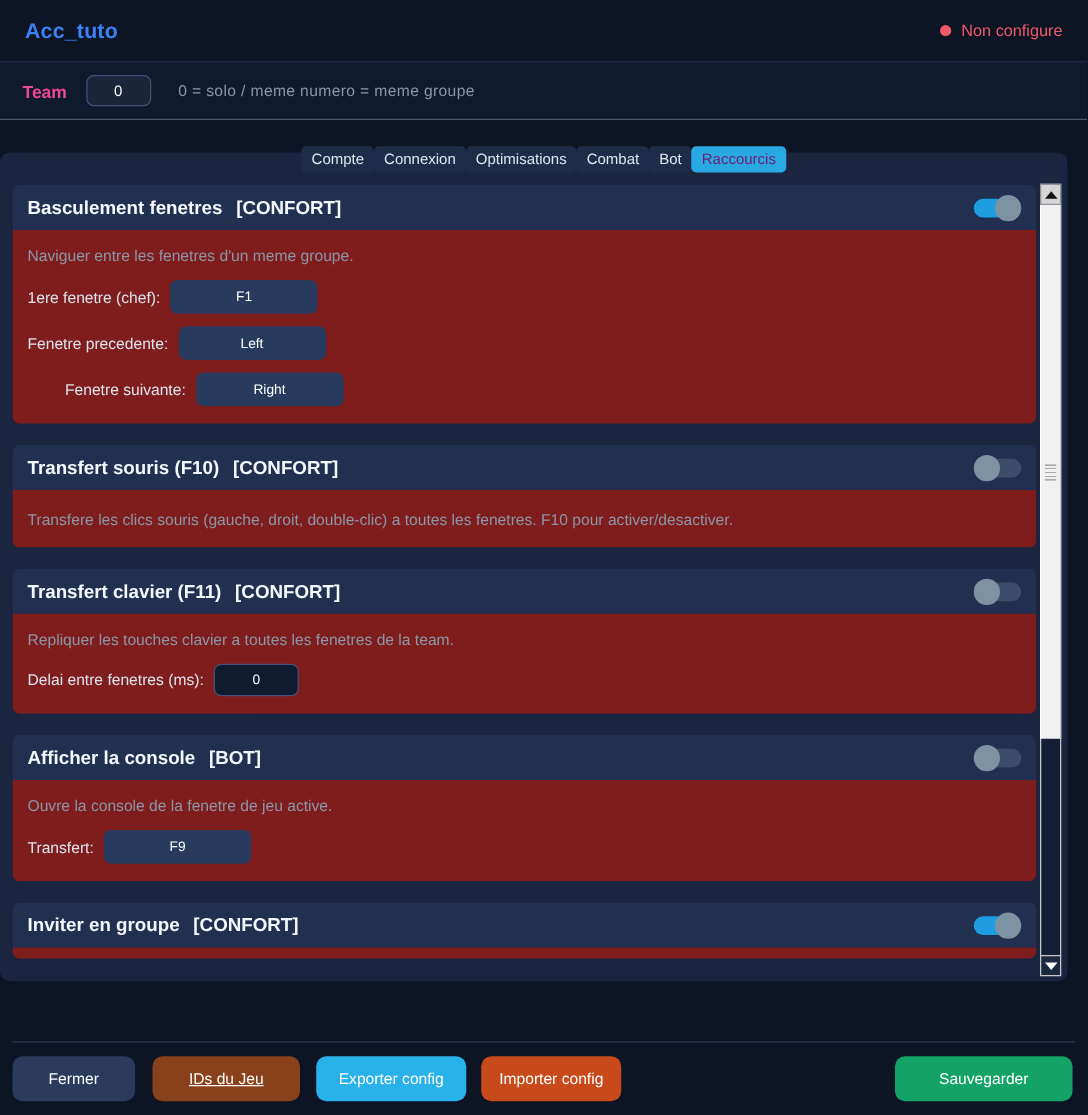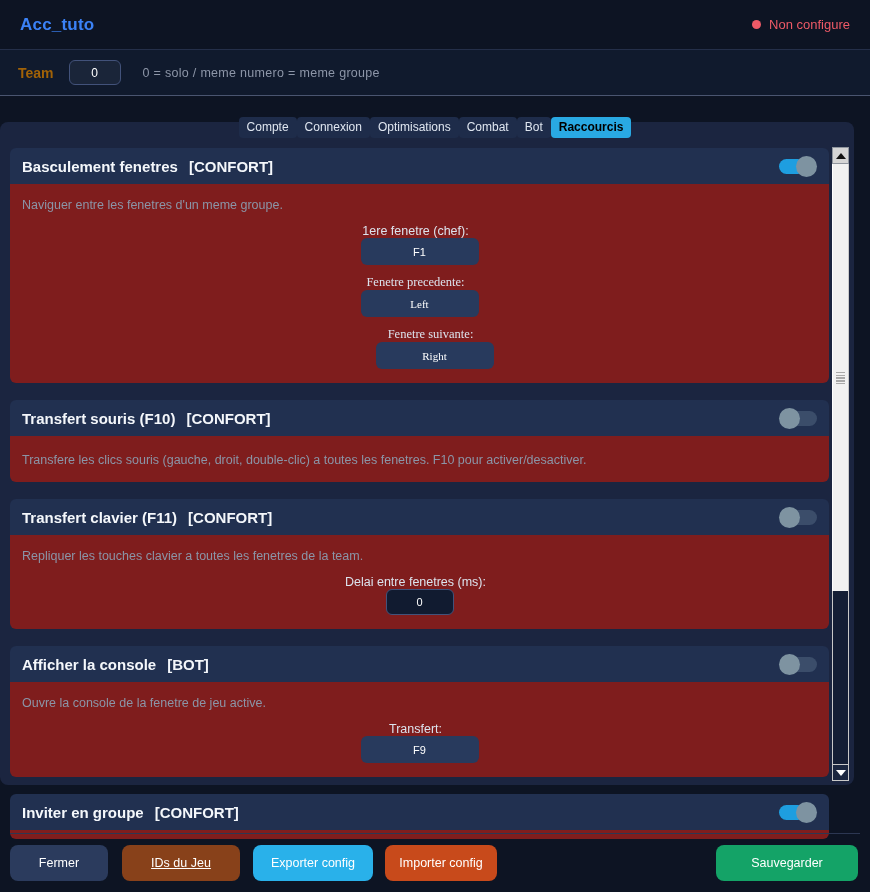--- a/index.html
+++ b/index.html
@@ -14,54 +14,54 @@
     padding:0 20px; border-bottom:1px solid #242f49;
   }
   .app-title { font-size:17px; font-weight:bold; color:#3b82f6; letter-spacing:.2px; }
   .status { display:flex; align-items:center; gap:8px; color:#ee5a67; font-size:13px;text-align:center; }
   .status-dot { width:9px; height:9px; border-radius:50%; background:#ee5a67; display:inline-block; }
   
   .teamrow {
     height:46px; display:flex; align-items:center; padding:0 18px;
     background:#101a2d; border-bottom:1px solid #4a5570;
   }
-  .team-label { color:#a16207; font-weight:bold; font-size:14px; margin-right:15px; }
+  .team-label { color:#ec4899; font-weight:bold; font-size:14px; margin-right:15px; }
   .team-input {
     width:52px; height:25px; background:#1a2539; border:1px solid #42527a; border-radius:6px;
     color:#ffffff; text-align:center; font-size:12px; margin-right:22px; font-family:inherit;
   }
   .team-hint { color:#8d96a8; font-size:12.5px; letter-spacing:.3px; }
   
   .tabs {
     position:absolute; top:117px; left:0; right:0; display:flex; justify-content:center;
     z-index:5;
   }
   .tab {
     background:#1e2c4a; color:#dfe6f0; font-size:12px; padding:3px 8px 4px;
     border:none; border-radius:4px; cursor:pointer; font-family:inherit;
   }
-  .tab[data-state="active"] { background:#29a9e3; color:#000000;font-weight:bold; }
+  .tab[data-state="active"] { background:#29a9e3; color:#701a75; }
   
   .panel {
     position:absolute; left:0; top:122px; width:854px; height:663px;
     background:#1b2540; border-radius:8px;
   }
   .sections { position:absolute; left:10px; top:26px; width:819px; }
   .card { border-radius:6px; overflow:hidden; margin-bottom:17px; }
   .card-header {
     background:#213050; height:36px; display:flex; align-items:center; padding:0 12px;
   }
   .card-title { color:#f4f7fb; font-weight:bold; font-size:15px; }
   .card-tag { color:#f4f7fb; font-weight:bold; font-size:15px; margin-left:11px; }
   .card-body { background:#7f1d1d; padding:12px 12px 14px 12px; }
   .card-body.only-desc { padding:15px 12px; }
   .card-body.empty-strip { height:9px; padding:0; }
   .desc { color:#8b95a7; font-size:12.5px; margin-top:2px; }
-  .field-row { display:flex; align-items:center; margin-top:12px;flex-direction:column; }
-  .field-row + .field-row { margin-top:10px;font-family:Liberation Serif, serif; }
+  .field-row { display:flex; align-items:center; margin-top:12px; }
+  .field-row + .field-row { margin-top:10px; }
   .field-row.indent { margin-left:30px; }
   .field-label { color:#dce3ed; font-size:12.5px; margin-right:8px; }
   .keybtn {
     width:118px; height:27px; background:#283a5d; border:none; border-radius:6px;
     color:#ffffff; font-size:11px; cursor:pointer; font-family:inherit;
   }
   .num-input {
     width:68px; height:26px; background:#111b30; border:1px solid #42527a; border-radius:6px;
     color:#ffffff; text-align:center; font-size:11px; font-family:inherit;
   }

